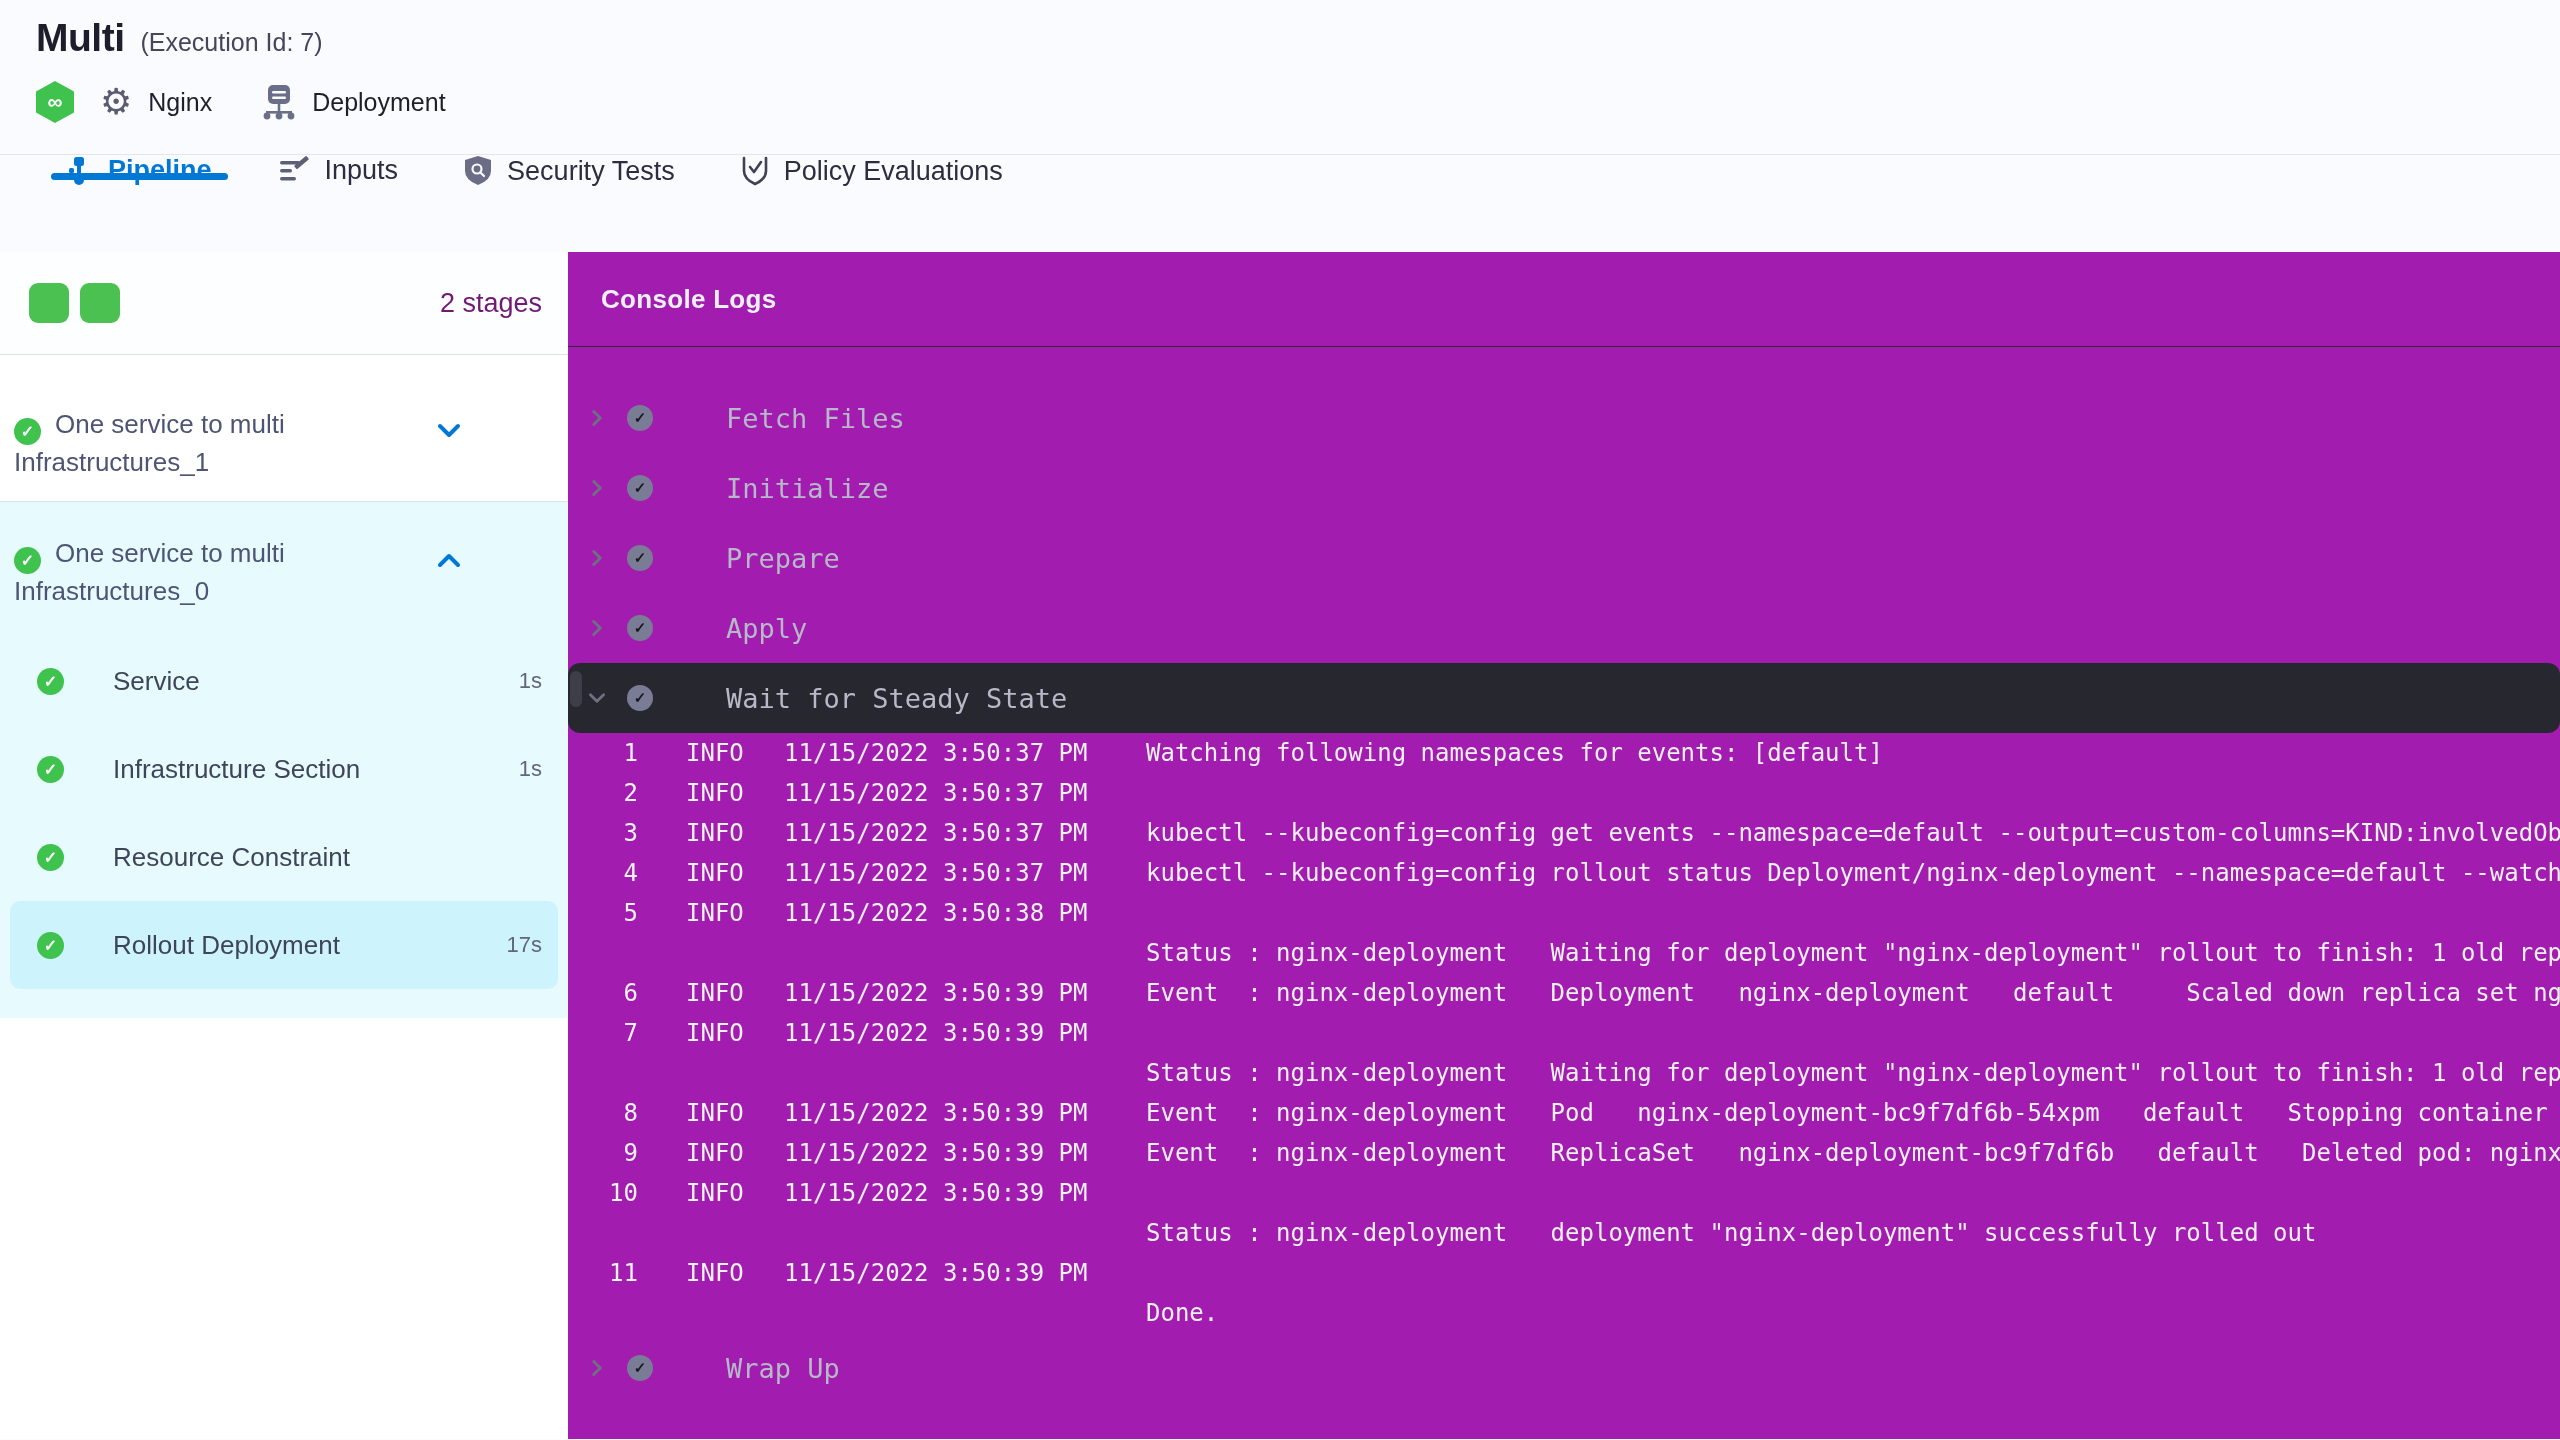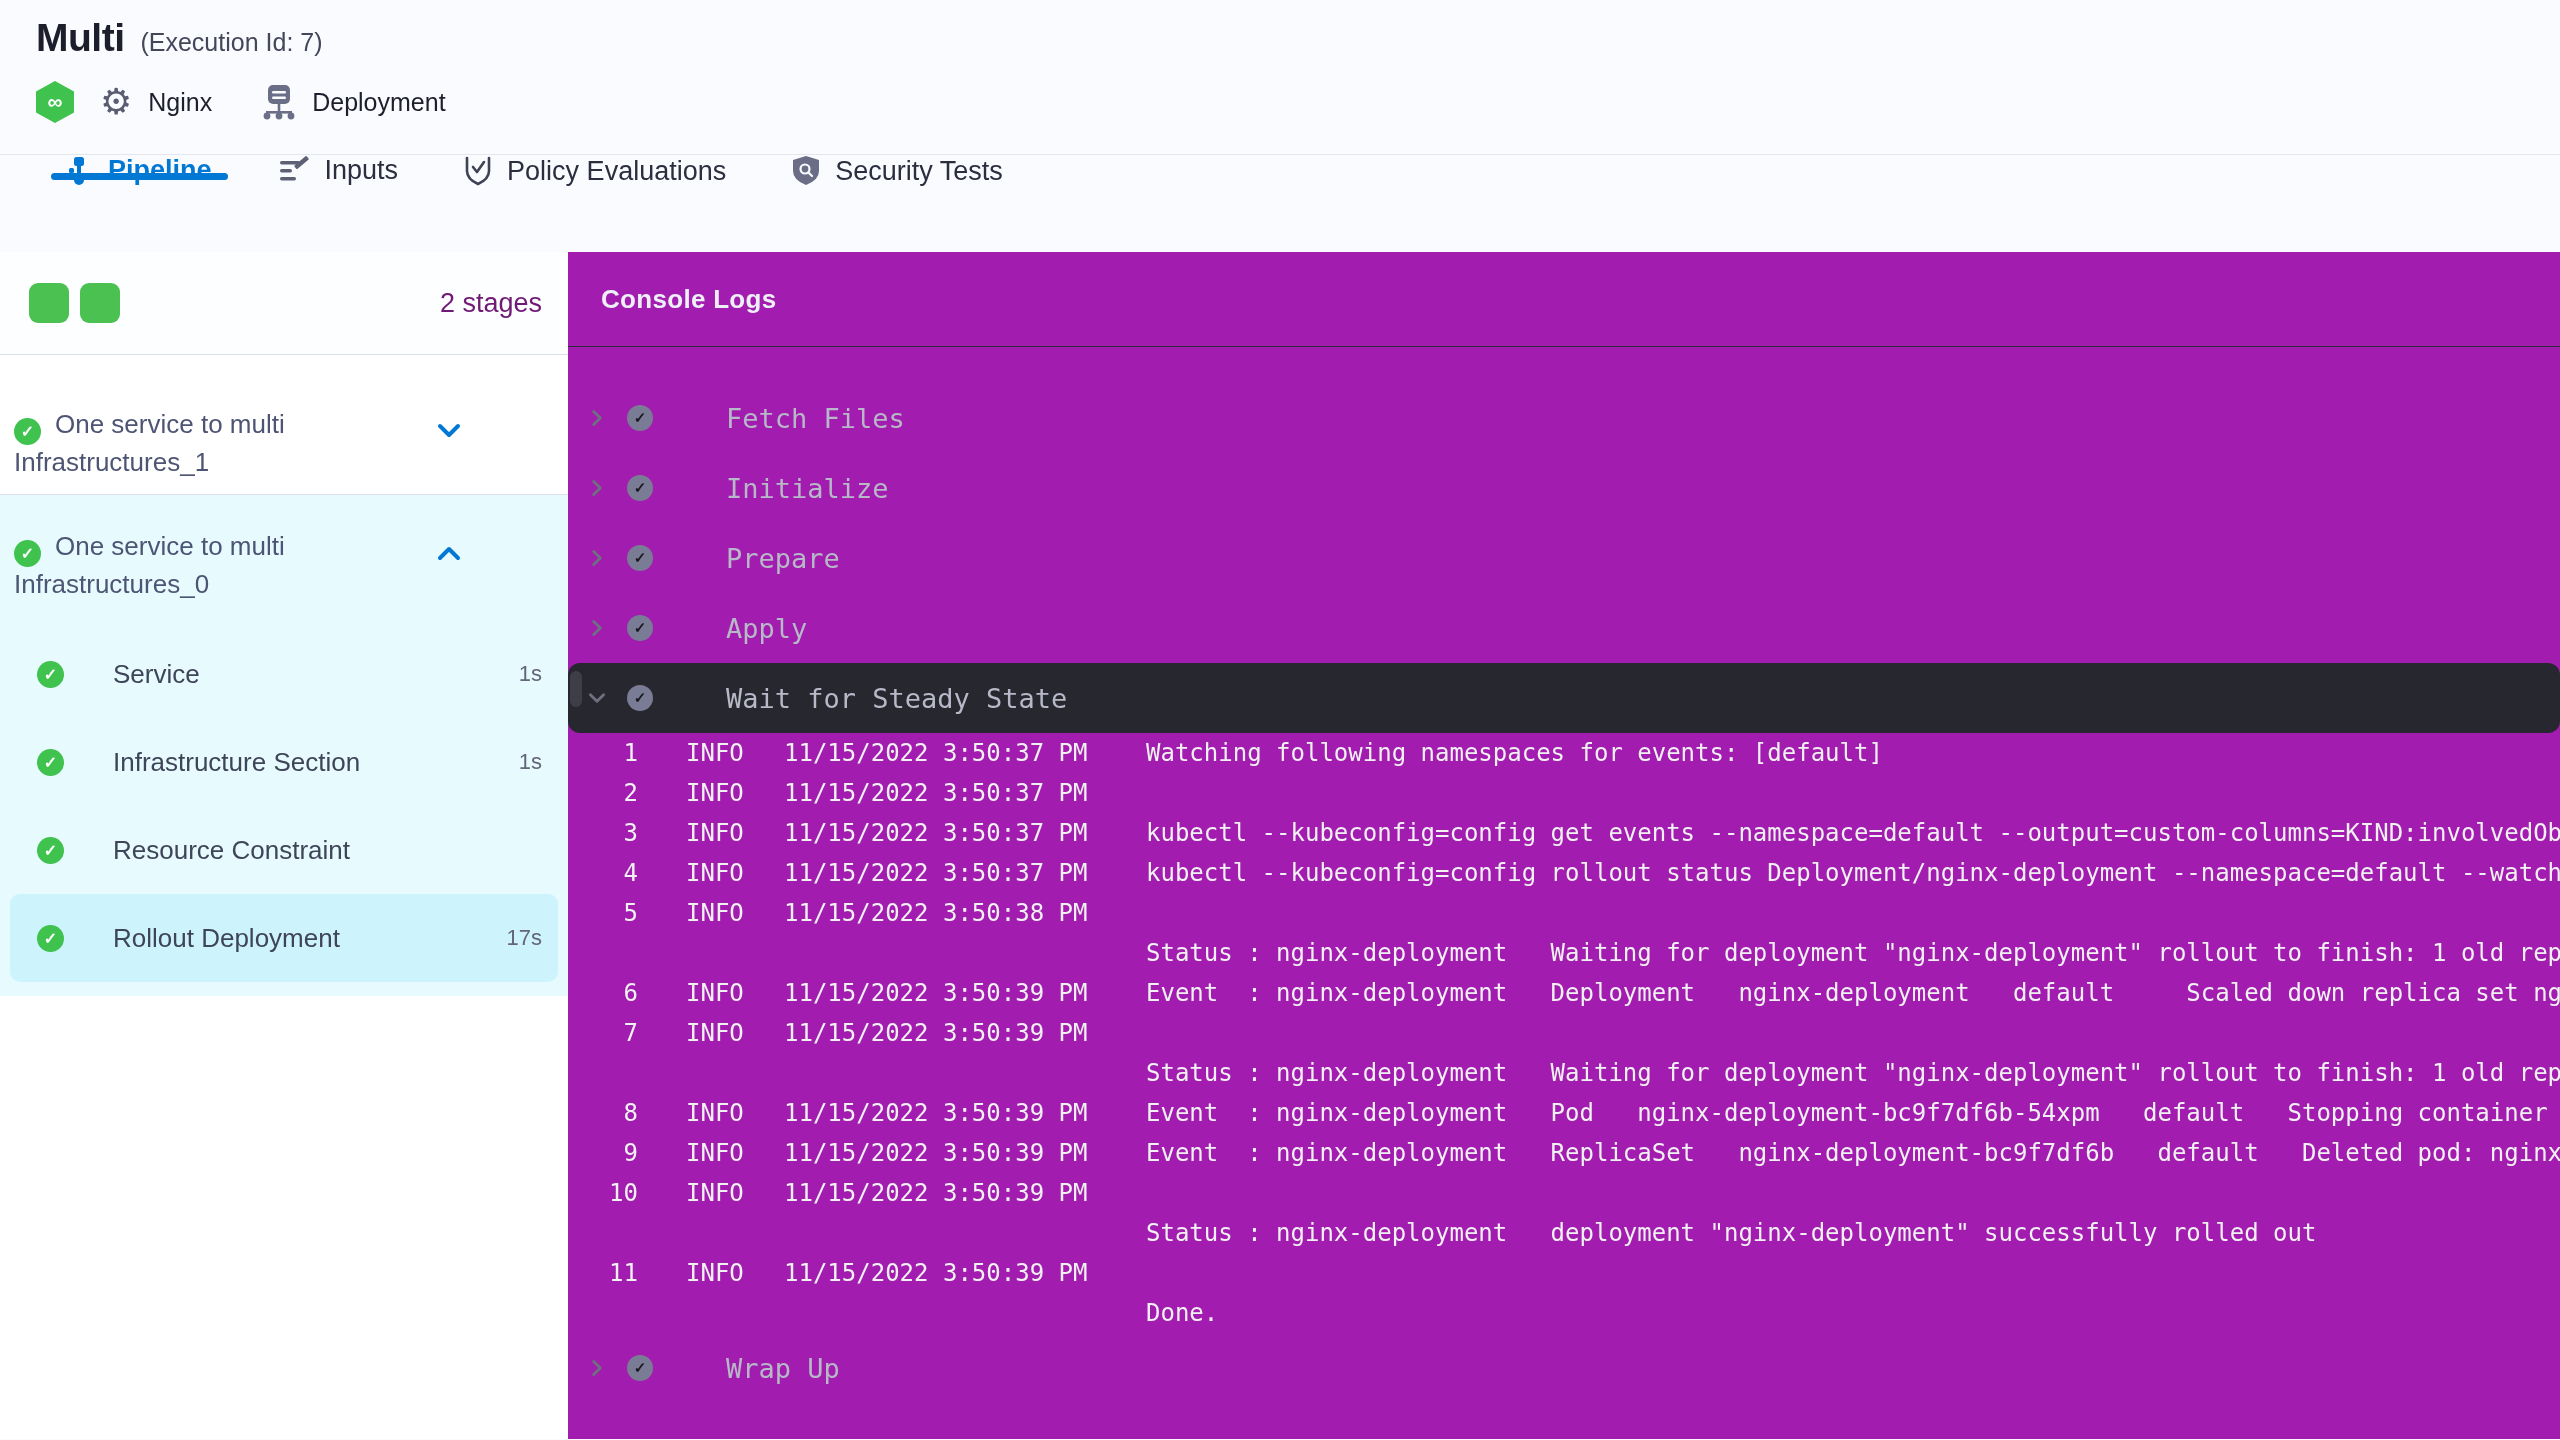--- a/index.html
+++ b/index.html
@@ -38,22 +38,22 @@
   .sq { width:40px; height:40px; border-radius:9px; background:#4ac150; margin-right:11px; }
   .stage-count { margin-left:auto; font-size:27px; color:#701a75; }
 
   .stage-block { display:flex; align-items:flex-start; padding:52px 30px 0 14px; }
   .stage-title { flex:1; font-size:26px; line-height:35px; color:#4e5574; max-width:420px; }
   .check { display:inline-flex; width:27px; height:27px; border-radius:50%; background:#3fc24e;
     color:#fff; align-items:center; justify-content:center; font-size:16px; font-weight:bold;
     vertical-align:-4px; margin-right:14px; }
   .chev { margin-top:14px; flex:none; }
 
-  .stage-group { background:#e7fafe; border-top:1px solid #dfe2ec; margin-top:14px;
-    padding-bottom:14px; }
+  .stage-group { background:#e7fafe; border-top:1px solid #dfe2ec; margin-top:21px;
+    padding-bottom:29px; }
   .stage-group .stage-block { padding-top:34px; }
   .substeps { margin-top:28px; }
   .substep { height:88px; display:flex; align-items:center; padding:0 26px 0 37px; }
   .substep.selected { background:#cdf3fd; border-radius:10px; margin:0 10px; padding:0 16px 0 27px; }
   .substep .label { font-size:26px; color:#3f4558; margin-left:35px; flex:1; }
   .substep .dur { font-size:22px; color:#63667a; }
 
   
   .console { flex:1; background:#a21caf; position:relative; overflow:hidden; }
   .console-header { height:95px; display:flex; align-items:center; padding-left:33px;
@@ -121,33 +121,33 @@
     <div class="tab">
       <svg width="32" height="30" viewBox="0 0 32 30">
         <rect x="2" y="5" width="20" height="3.4" rx="1.7" fill="#5d6075"></rect>
         <rect x="2" y="13" width="12" height="3.4" rx="1.7" fill="#5d6075"></rect>
         <rect x="2" y="21" width="16" height="3.4" rx="1.7" fill="#5d6075"></rect>
         <rect x="16" y="10" width="16" height="4.5" rx="1" transform="rotate(-40 16 10)" fill="#5d6075"></rect>
       </svg>
       <span>Inputs</span>
     </div>
     <div class="tab">
-      <svg width="28" height="32" viewBox="0 0 28 32" fill="none">
-        <path d="M3 3 v13 q0 8 11 13 q11 -5 11 -13 V3" stroke="#3e4254" stroke-width="2.6" stroke-linecap="round"></path>
-        <polyline points="9,12 13,17 20,7" stroke="#3e4254" stroke-width="2.6" fill="none" stroke-linecap="round" stroke-linejoin="round"></polyline>
-      </svg>
-      <span>Policy Evaluations</span>
-    </div>
-    <div class="tab">
       <svg width="28" height="32" viewBox="0 0 28 32">
         <path d="M14 1 L27 5 v11 q0 9 -13 14 q-13 -5 -13 -14 V5 Z" fill="#6a6d85"></path>
         <circle cx="13" cy="14" r="4.5" stroke="#fafbff" stroke-width="2.2" fill="none"></circle>
         <line x1="16.5" y1="17.5" x2="20" y2="21" stroke="#fafbff" stroke-width="2.2" stroke-linecap="round"></line>
       </svg>
       <span>Security Tests</span>
+    </div>
+    <div class="tab">
+      <svg width="28" height="32" viewBox="0 0 28 32" fill="none">
+        <path d="M3 3 v13 q0 8 11 13 q11 -5 11 -13 V3" stroke="#3e4254" stroke-width="2.6" stroke-linecap="round"></path>
+        <polyline points="9,12 13,17 20,7" stroke="#3e4254" stroke-width="2.6" fill="none" stroke-linecap="round" stroke-linejoin="round"></polyline>
+      </svg>
+      <span>Policy Evaluations</span>
     </div>
   </nav>
 
   <div class="main">
 
     <aside class="sidebar">
       <div class="stages-header">
         <span class="sq"></span>
         <span class="sq"></span>
         <span class="stage-count">2 stages</span>

